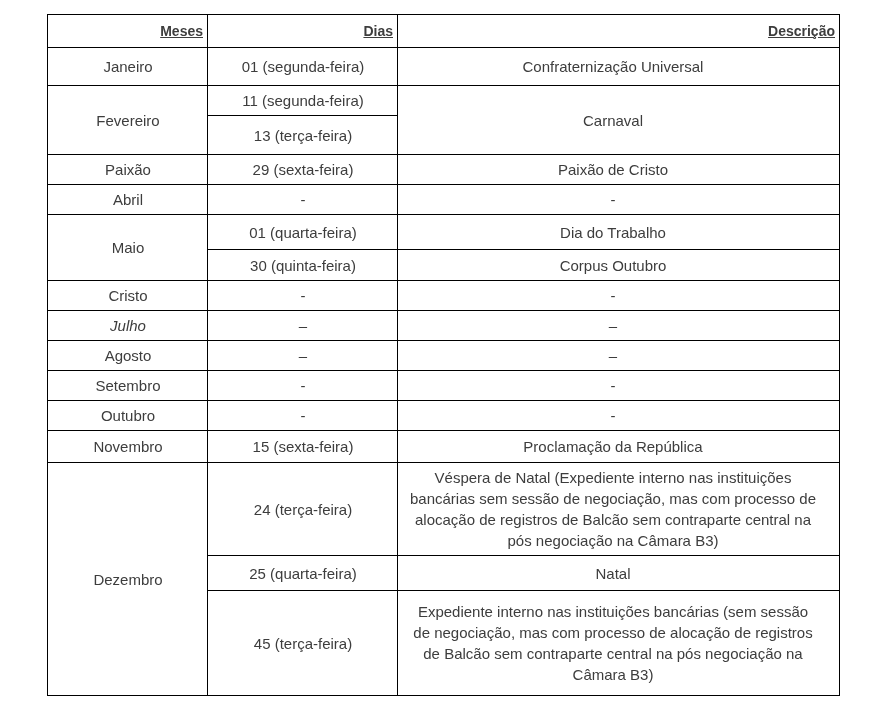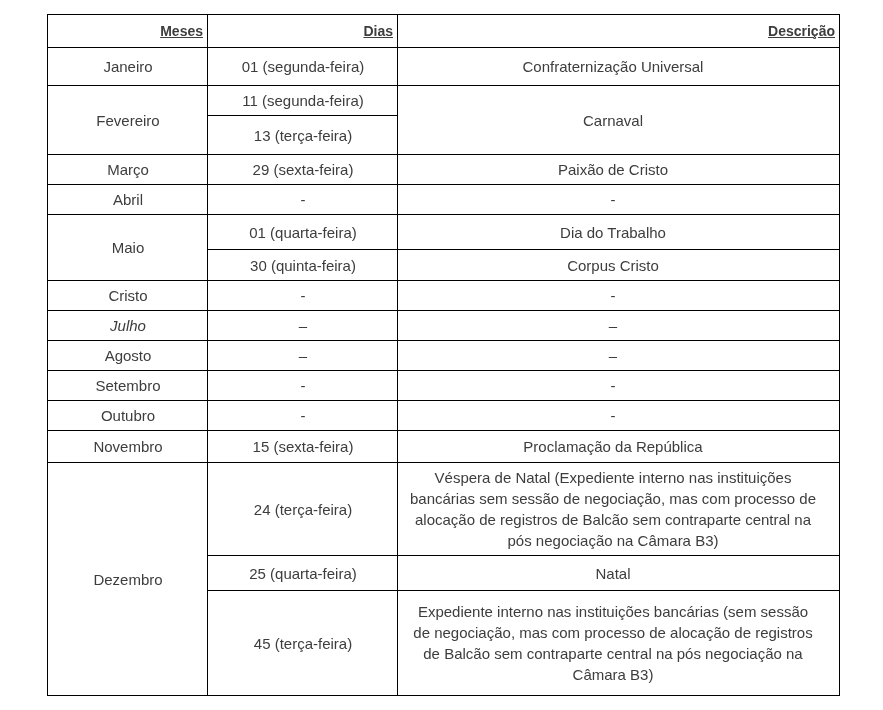--- a/index.html
+++ b/index.html
@@ -82,37 +82,37 @@
         </tr>
         <tr style="height: 30px;">
           <td class="month-cell" rowspan="2">Fevereiro</td>
           <td class="day-cell">11 (segunda-feira)</td>
           <td class="desc-cell" rowspan="2">Carnaval</td>
         </tr>
         <tr style="height: 39px;">
           <td class="day-cell">13 (terça-feira)</td>
         </tr>
         <tr style="height: 30px;">
-          <td class="month-cell" rowspan="1">Março</td>
+          <td class="month-cell" rowspan="1">Paixão</td>
           <td class="day-cell">29 (sexta-feira)</td>
           <td class="desc-cell">Paixão de Cristo</td>
         </tr>
         <tr style="height: 30px;">
           <td class="month-cell" rowspan="1">Abril</td>
           <td class="day-cell">-</td>
           <td class="desc-cell">-</td>
         </tr>
         <tr style="height: 35px;">
           <td class="month-cell" rowspan="2">Maio</td>
           <td class="day-cell">01 (quarta-feira)</td>
           <td class="desc-cell">Dia do Trabalho</td>
         </tr>
         <tr style="height: 31px;">
           <td class="day-cell">30 (quinta-feira)</td>
-          <td class="desc-cell">Corpus Cristo</td>
+          <td class="desc-cell">Corpus Outubro</td>
         </tr>
         <tr style="height: 30px;">
           <td class="month-cell" rowspan="1">Cristo</td>
           <td class="day-cell">-</td>
           <td class="desc-cell">-</td>
         </tr>
         <tr style="height: 30px; font-style: italic;">
           <td class="month-cell" rowspan="1">Julho</td>
           <td class="day-cell">–</td>
           <td class="desc-cell">–</td>

